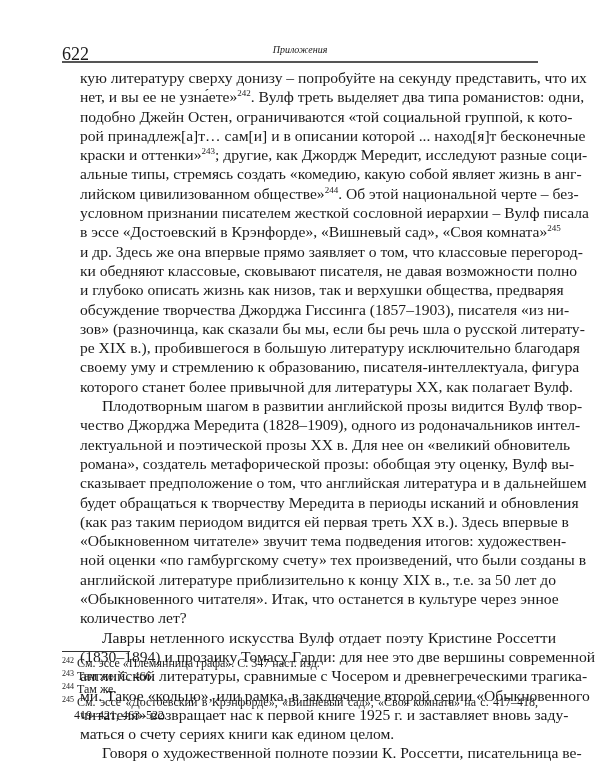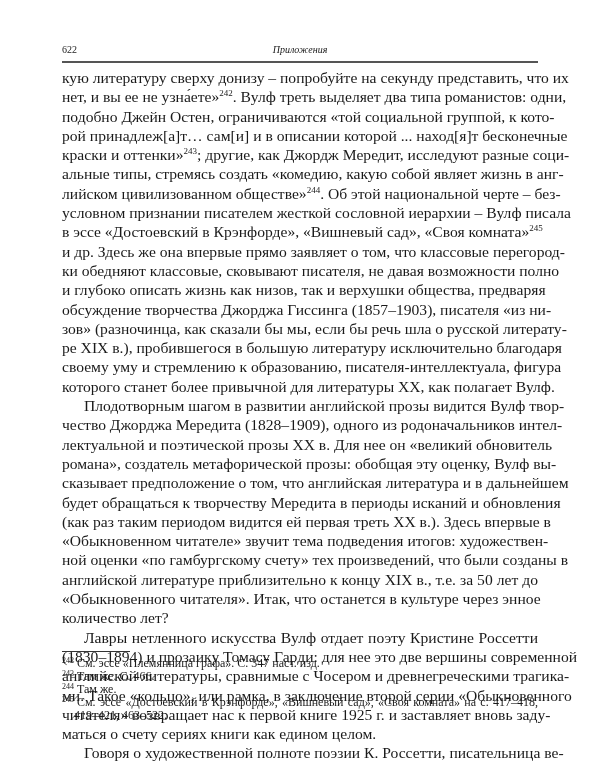--- a/index.html
+++ b/index.html
@@ -1,29 +1,29 @@
 <!DOCTYPE html>
 <html><head>
 <meta charset="utf-8">
 <style>
   html, body { margin: 0; padding: 0; background: #ffffff; }
   body { width: 600px; height: 765px; position: relative; overflow: hidden;
          font-family: "Liberation Serif", "DejaVu Serif", serif; color: #1a1a1a; }
   .page { position: absolute; left: 0; top: 0; width: 600px; height: 765px; }
   .header { position: absolute; left: 62px; top: 44px; width: 476px; height: 16px; }
-  .page-number { position: absolute; left: 0; top: 0; font-size: 10px; }
+  .page-number { position: absolute; left: 0; top: 0; font-size: 18px; }
   .running-title { position: absolute; left: 0; width: 476px; top: 0; text-align: center;
                    font-size: 10px; font-style: italic; }
   .header-rule { position: absolute; left: 62px; top: 61px; width: 476px; height: 1.5px; background: #555; }
   .body-text { position: absolute; left: 62px; top: 68px; width: 476px; }
   .line { display: block; height: 19.3px; line-height: 19.3px; font-size: 15.6px;
           text-align: justify; text-align-last: justify; white-space: nowrap; overflow: visible; }
   .line.last { text-align-last: left; }
   .line.indent { padding-left: 22px; }
-  .line .jw { display: inline-block; width: 100%; text-align: justify; text-align-last: justify; }
+  .line .jw { display: inline-block; width: 100%; text-align: justify; text-align-last: justify; margin-left: 18px; }
   .line.last .jw { text-align-last: left; }
   sup { font-size: 9px; line-height: 0; vertical-align: 6px; }
   .fn-rule { position: absolute; left: 62px; top: 651px; width: 68px; height: 1px; background: #333; }
   .footnotes { position: absolute; left: 62px; top: 657px; width: 476px; font-size: 12px; }
   .fn { display: block; line-height: 13px; text-align: justify; }
   .fn .num { font-size: 8px; vertical-align: 4px; line-height: 0; margin-right: 3px; }
   .fn-line { display: block; text-align: justify; text-align-last: justify; }
 </style>
 </head>
 <body>

